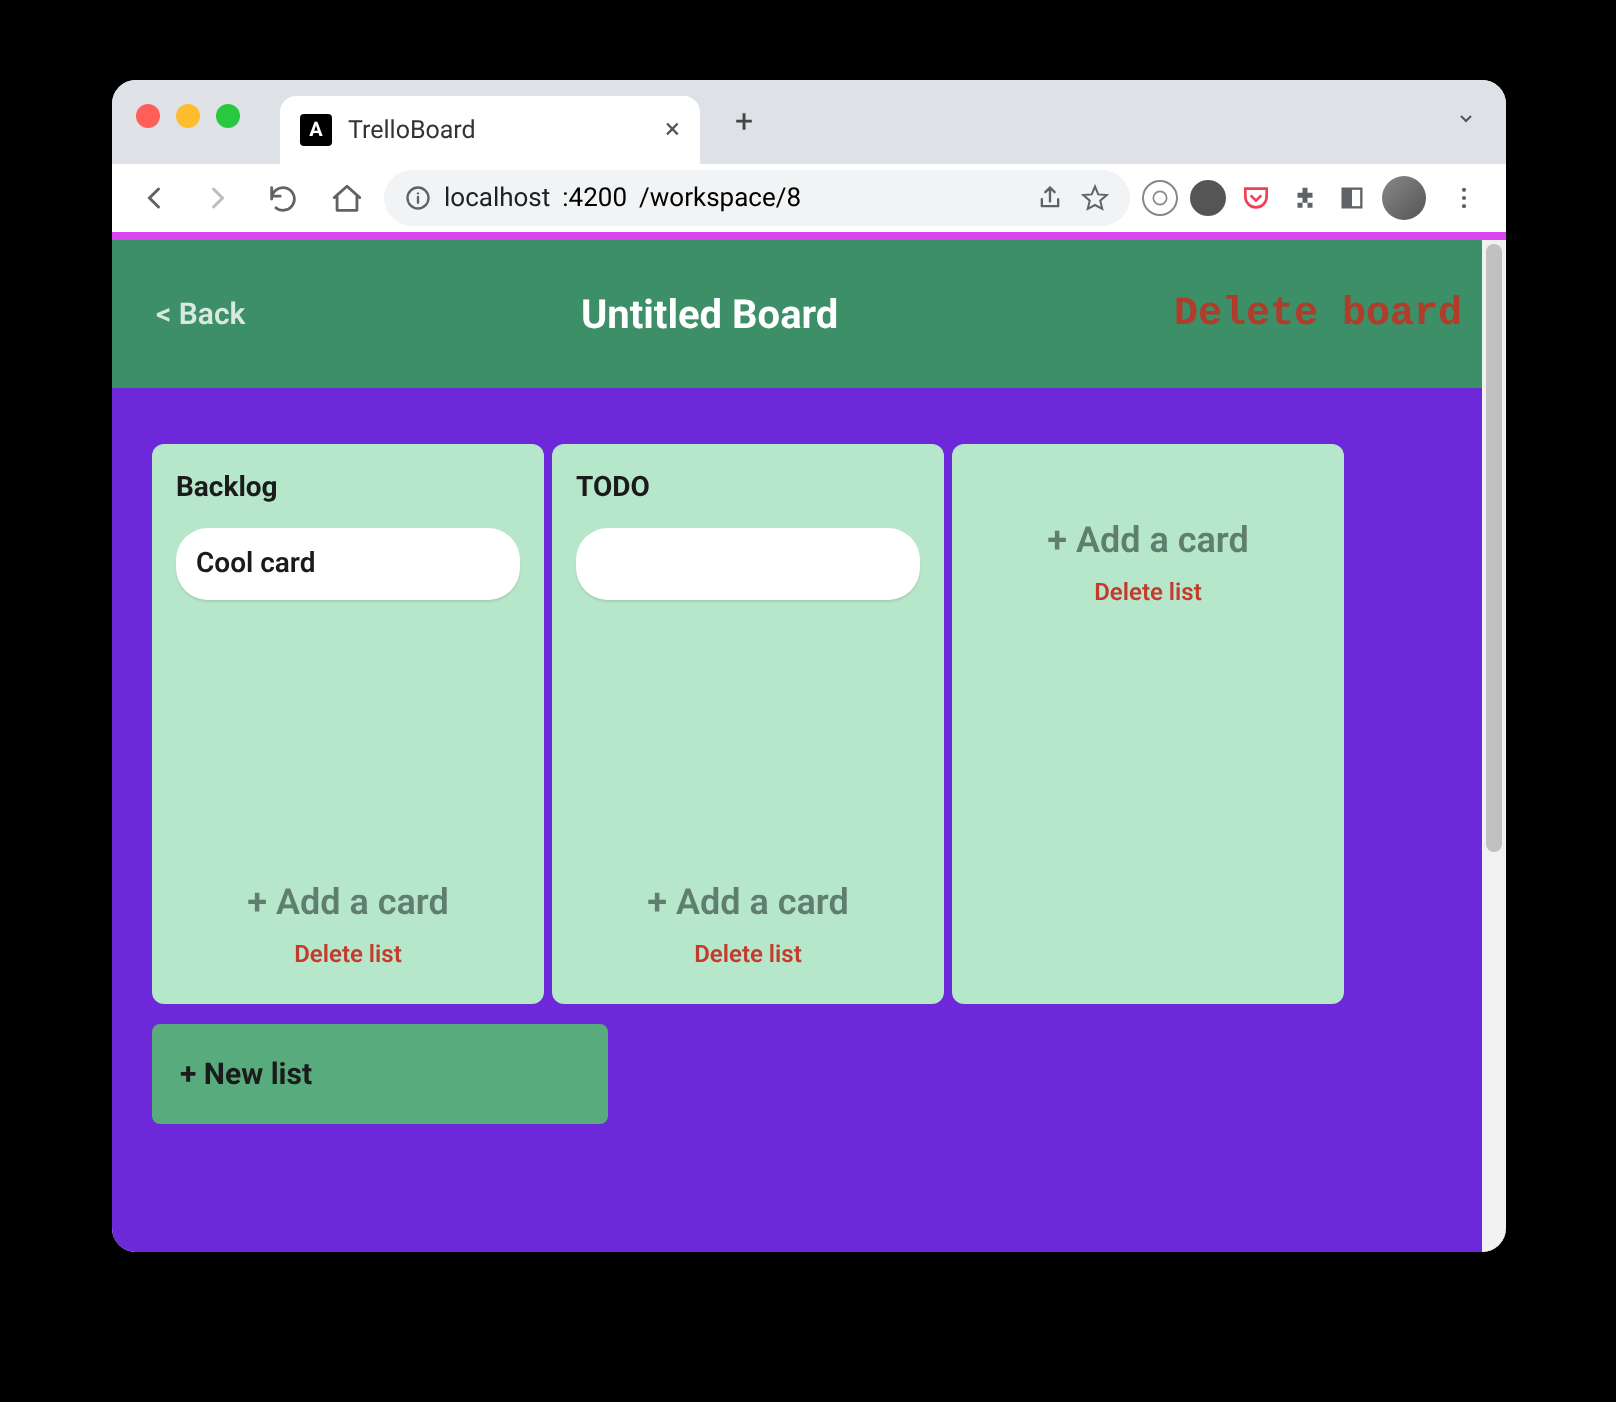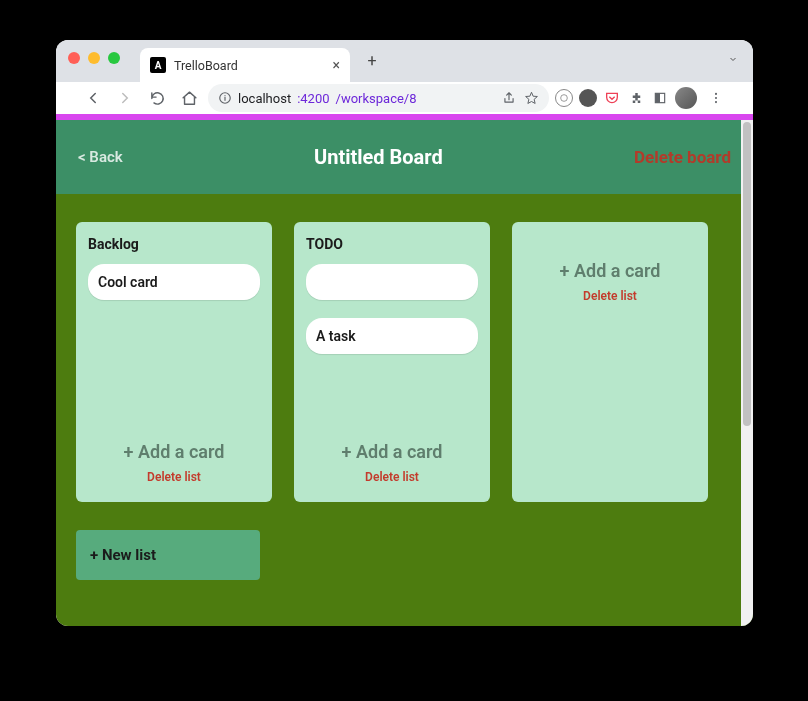--- a/index.html
+++ b/index.html
@@ -86,24 +86,24 @@
 .chevron-dd {
   margin-left: auto;
   margin-right: 14px;
   align-self: center;
   margin-bottom: 4px;
   color: #555;
 }
 .toolbar {
   height: 38px;
   background: #fff;
-  border-bottom: 6px solid #d946ef;
-  display: flex;
-  align-items: center;
-  padding: 0 24px;
+  border-bottom: 4px solid #d946ef;
+  display: flex;
+  align-items: center;
+  padding: 0 8px;
   gap: 6px;
 }
 .tb-btn {
   width: 26px; height: 26px;
   display: flex; align-items: center; justify-content: center;
   color: #5f6368;
   border-radius: 50%;
 }
 .tb-btn.disabled { color: #bdbdbd; }
 .addr {
@@ -112,33 +112,33 @@
   background: #f1f3f4;
   border-radius: 14px;
   display: flex;
   align-items: center;
   padding: 0 10px;
   font-size: 13px;
   color: #5f6368;
   gap: 6px;
 }
 .addr .host { color: #202124; }
-.addr .path { color: #6d28d9; }
+.addr .path { color: #000000; }
 .addr-right {
   margin-left: auto;
   display: flex;
   gap: 8px;
   align-items: center;
 }
 .ext-icons { display: flex; gap: 6px; align-items: center; }
 .ext { width: 18px; height: 18px; border-radius: 50%; display:flex;align-items:center;justify-content:center;font-size:10px;}
 .avatar { width:22px;height:22px;border-radius:50%;background:linear-gradient(135deg,#888,#555);}
 .viewport {
   flex: 1;
-  background: #4d7c0f;
+  background: #6d28d9;
   overflow: hidden;
   position: relative;
 }
 .scroll-track{
   position:absolute; right:0;top:0;bottom:0;width:12px;background:#f1f1f1;
 }
 .scroll-thumb{
   position:absolute;left:2px;right:2px;top:2px;height:60%;background:#c1c1c1;border-radius:4px;
 }
 .board-header {
@@ -157,27 +157,28 @@
 }
 .board-title {
   flex: 1;
   text-align: center;
   font-weight: 700;
   font-size: 20px;
 }
 .delete-board {
   color: #b23b2a;
   font-weight: 700;
-  font-size: 17px;
+  font-size: 20px;
   cursor: pointer;
+  font-family: Liberation Mono, monospace;
 }
 .board-body {
   padding: 28px 20px;
   display: flex;
-  gap: 22px;
+  gap: 4px;
   align-items: flex-start;
   flex-wrap: wrap;
 }
 .list {
   width: 196px;
   background: #b7e7cb;
   border-radius: 6px;
   padding: 14px 12px 18px;
   min-height: 280px;
   display:flex;flex-direction:column;
@@ -220,21 +221,21 @@
 }
 .delete-list {
   text-align: center;
   color: #c33b2c;
   font-weight: 600;
   font-size: 12px;
   margin-top: 8px;
   cursor:pointer;
 }
 .new-list-btn {
-  width: 184px;
+  width: 228px;
   background: #57ab7d;
   color: #1b1b1b;
   font-weight: 700;
   font-size: 15px;
   padding: 16px 14px;
   border-radius: 4px;
   cursor:pointer;
   margin-top: 6px;
 }
 svg{display:block;}
@@ -355,21 +356,20 @@
         <div class="list-title">Backlog</div>
         <div class="card">Cool card</div>
         <div class="spacer"></div>
         <div class="add-card">+ Add a card</div>
         <div class="delete-list">Delete list</div>
       </div>
 
       <div class="list">
         <div class="list-title">TODO</div>
         <input class="card input" value="" style="">
-        <div class="card" style="margin-top:10px">A task</div>
         <div class="spacer"></div>
         <div class="add-card">+ Add a card</div>
         <div class="delete-list">Delete list</div>
       </div>
 
       <div class="list" style="min-height:280px">
         <div class="add-card">+ Add a card</div>
         <div class="delete-list">Delete list</div>
         <div class="spacer"></div>
       </div>

